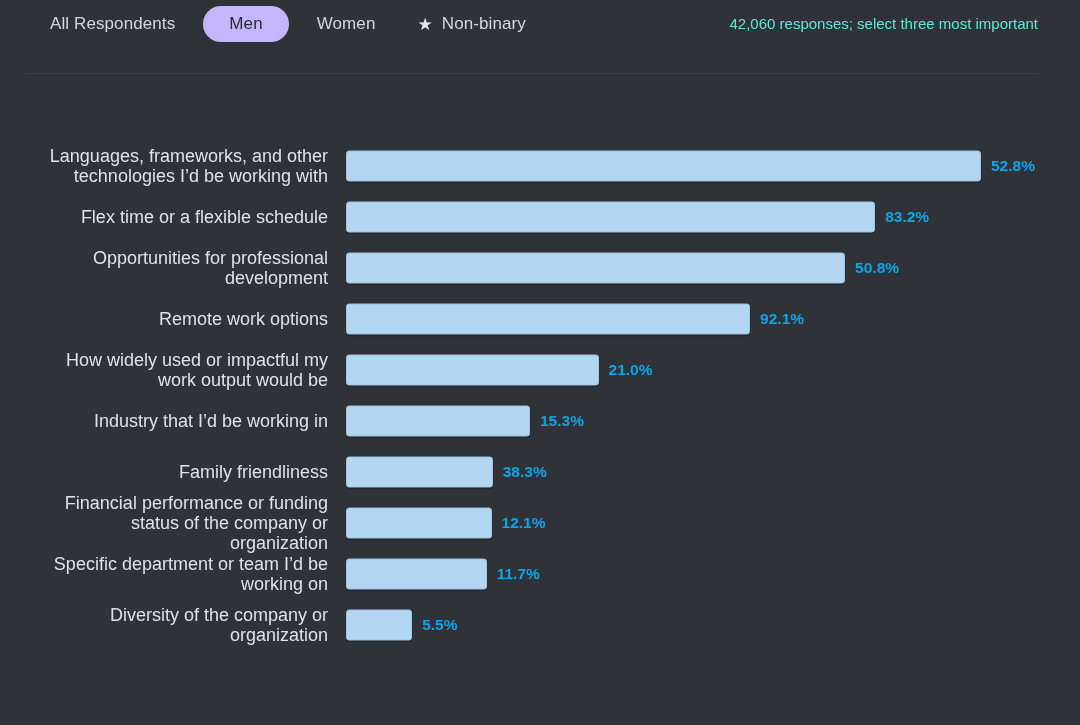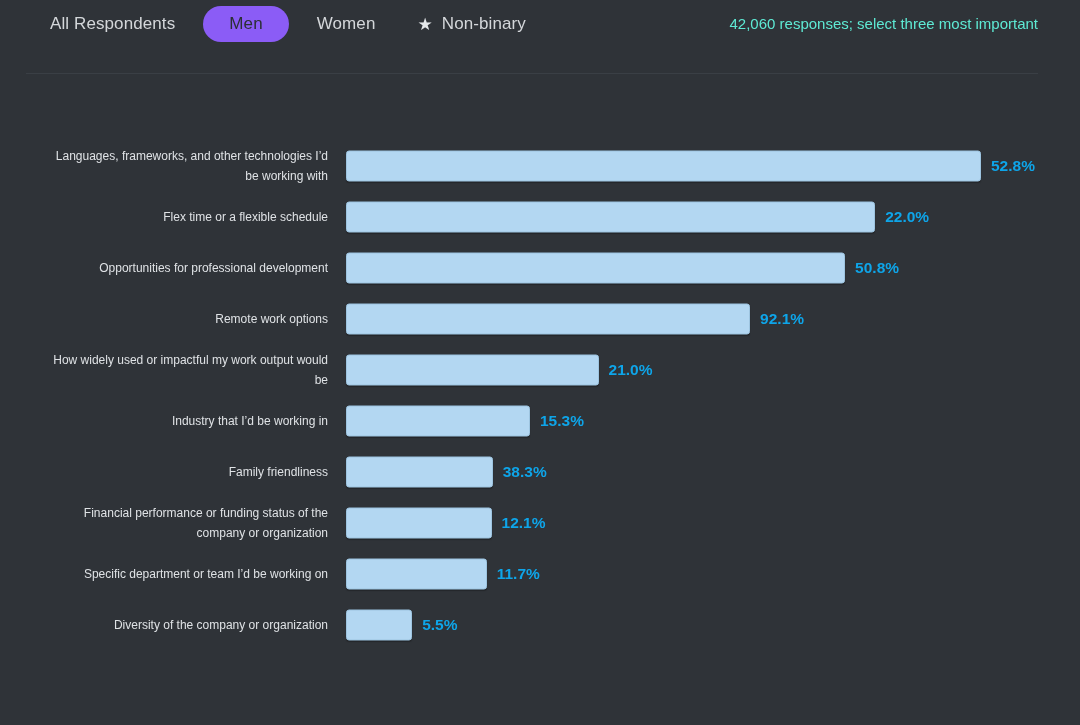--- a/index.html
+++ b/index.html
@@ -40,21 +40,21 @@
     letter-spacing: .1px;
     white-space: nowrap;
     cursor: pointer;
     background: transparent;
     border: none;
     font-family: "Liberation Sans", sans-serif;
   }
 
   .tab.first { margin-left: 20px; }
   .tab.active {
-    background: #8b5cf6;
+    background: #c4b5fd;
     color: #2b2f34;
     padding: 0 26px;
   }
 
   .tab .star-icon {
     display: inline-block;
     margin-right: 9px;
     font-size: 17px;
     line-height: 1;
     color: #e4e7ea;
@@ -93,21 +93,21 @@
     position: relative;
     height: 51px;
   }
 
   .row-label {
     position: absolute;
     left: 30px;
     width: 282px;
     text-align: right;
     color: #dfe2e5;
-    font-size: 12px;
+    font-size: 18px;
     line-height: 20px;
     top: 50%;
     transform: translateY(-50%);
     white-space: pre-line;
   }
 
   .bar-track {
     position: absolute;
     left: 330px;
     top: 50%;
@@ -165,21 +165,21 @@
         <div class="row-label">Languages, frameworks, and other technologies I’d be working with</div>
         <div class="bar-track">
           <div class="bar" style="width: 635px;"></div>
           <div class="bar-value">52.8%</div>
         </div>
       </div>
       <div class="row">
         <div class="row-label">Flex time or a flexible schedule</div>
         <div class="bar-track">
           <div class="bar" style="width: 529.167px;"></div>
-          <div class="bar-value">22.0%</div>
+          <div class="bar-value">83.2%</div>
         </div>
       </div>
       <div class="row">
         <div class="row-label">Opportunities for professional development</div>
         <div class="bar-track">
           <div class="bar" style="width: 499.1px;"></div>
           <div class="bar-value">50.8%</div>
         </div>
       </div>
       <div class="row">

